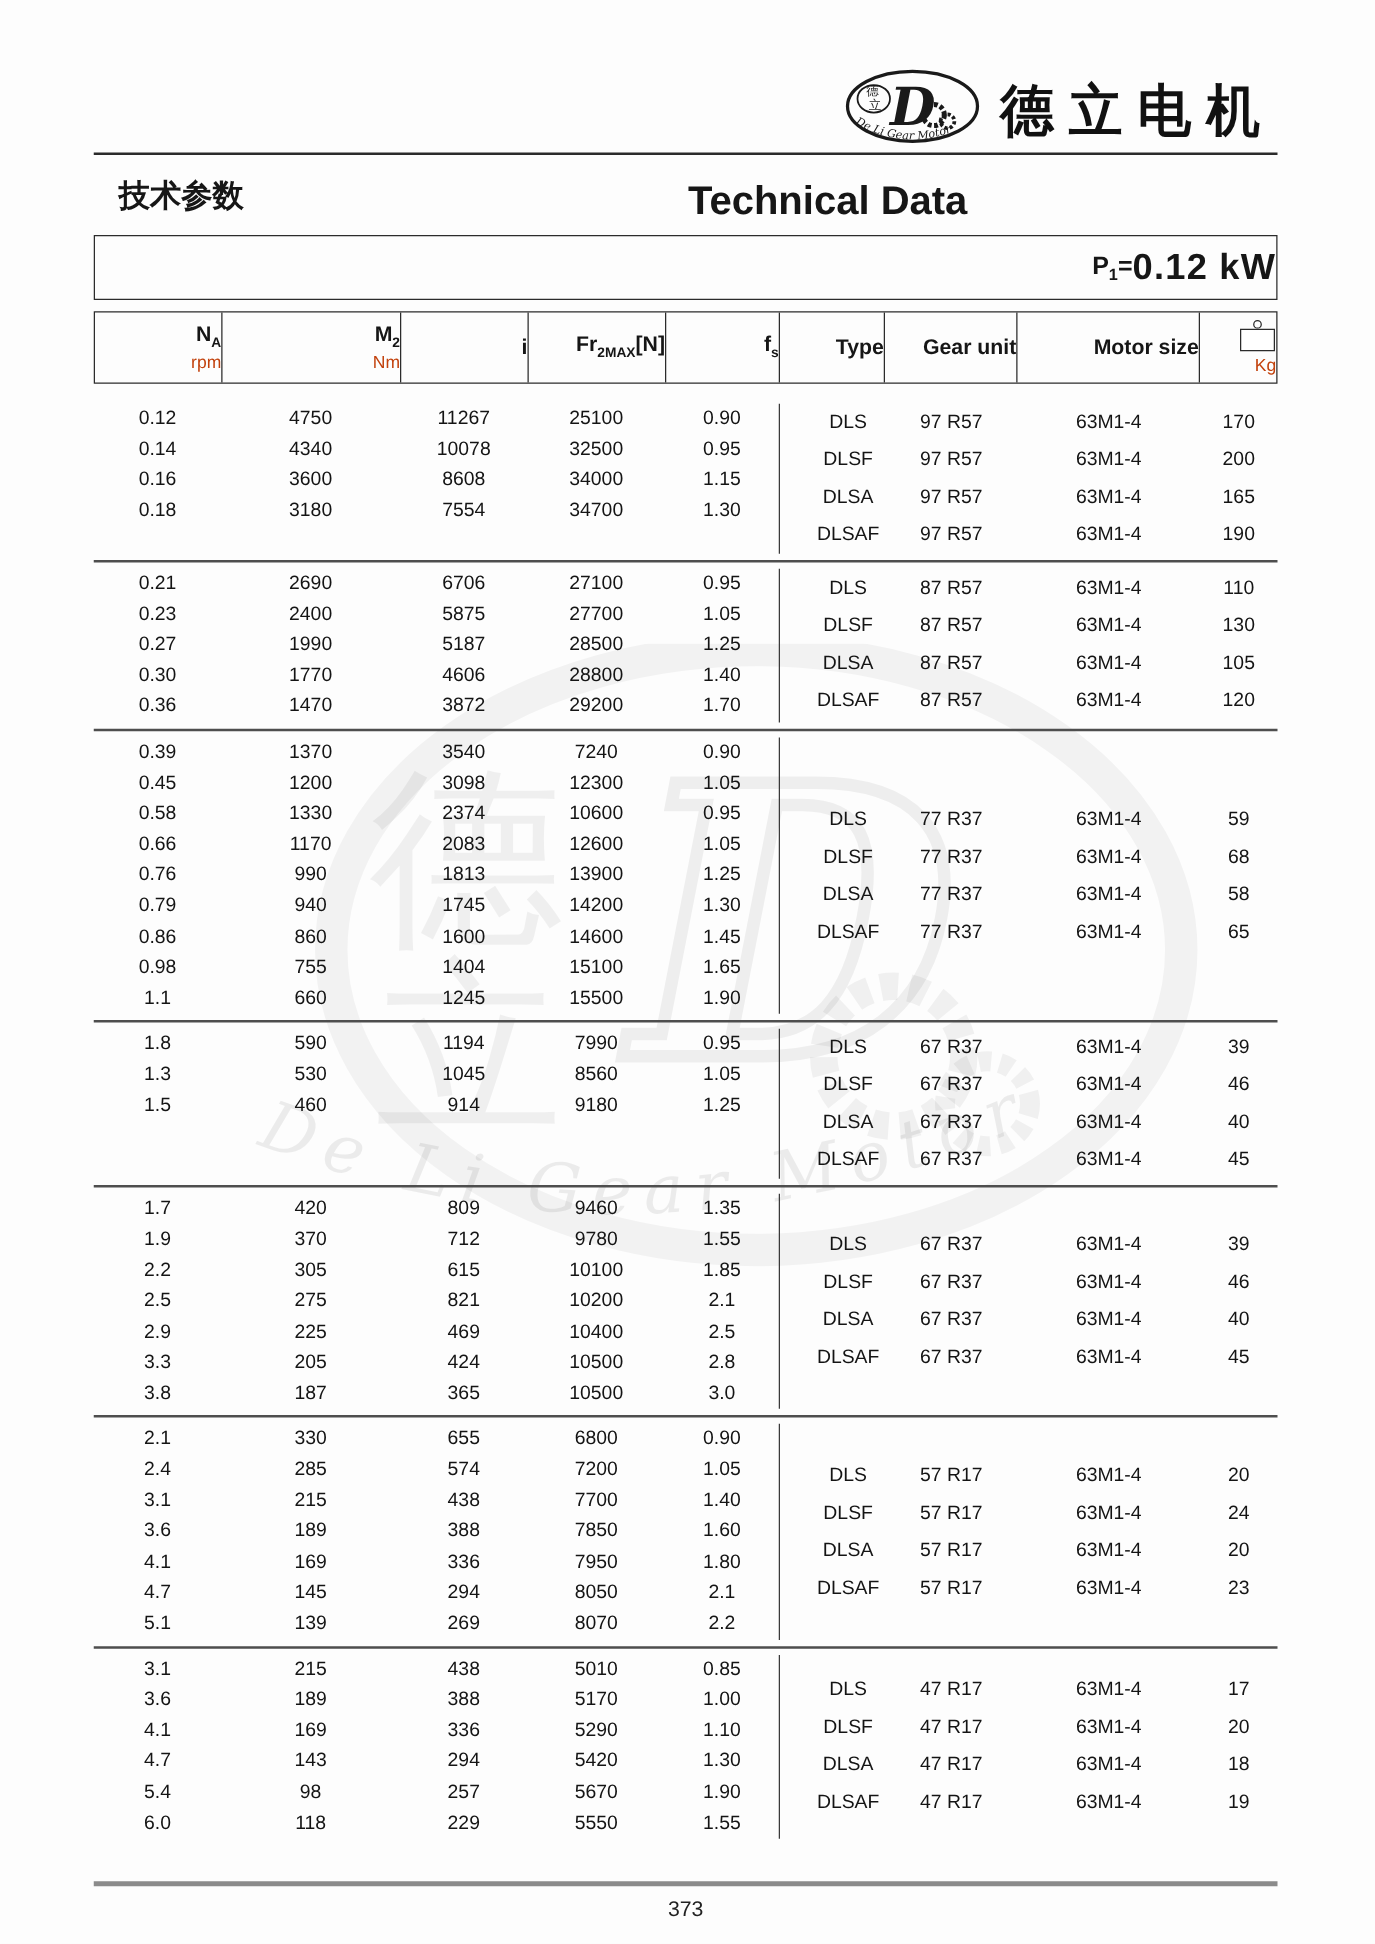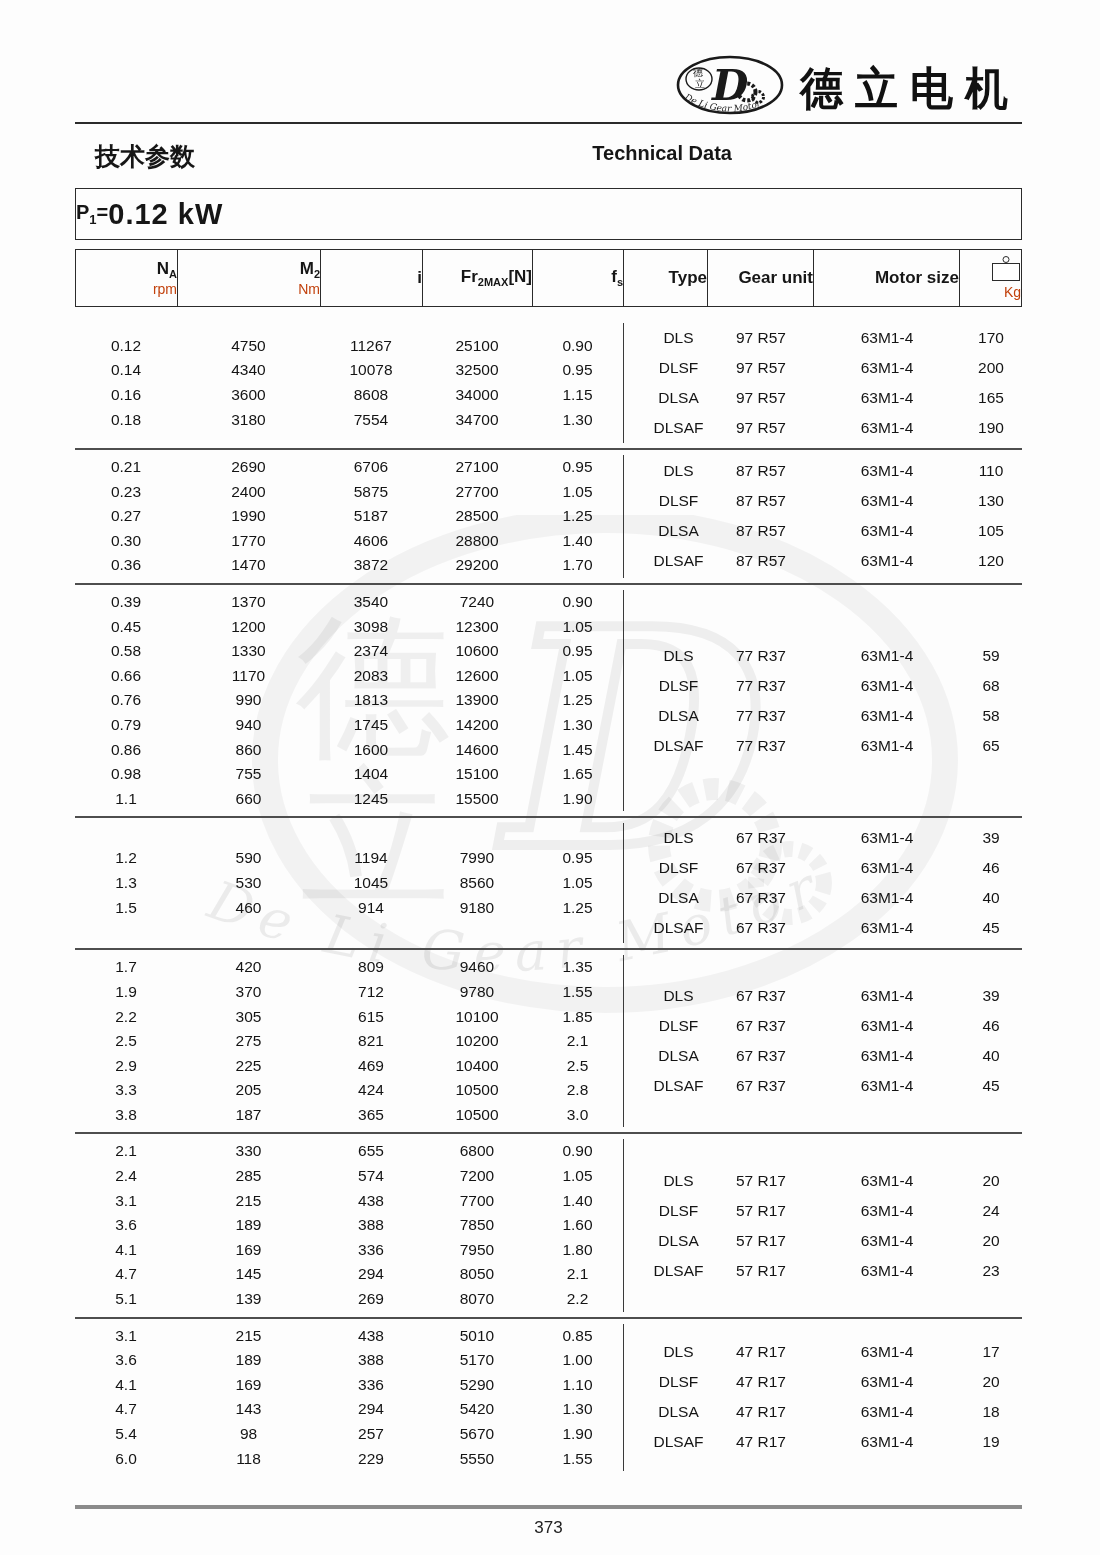--- a/index.html
+++ b/index.html
@@ -12,25 +12,25 @@
   
   .top-header { position:relative; height:124px; border-bottom:2px solid #2b2b2b; }
   .brand { position:absolute; right:2px; top:52px; display:flex; align-items:center; gap:14px; }
   .brand-logo { display:block; }
   .brand-name { font-family:"DejaVu Serif", serif; font-weight:bold; font-size:43px;
                 letter-spacing:12px; color:#111; transform:scaleY(1.05); white-space:nowrap; }
 
   
   .section-titles { position:relative; height:36px; margin-top:16px; }
   .title-cn { position:absolute; left:20px; top:0; font-size:25px; font-weight:bold; }
-  .title-en { position:absolute; left:62%; transform:translateX(-50%); top:2px; font-size:20px; font-weight:bold; }
+  .title-en { position:absolute; left:62%; transform:translateX(-50%); top:2px; font-size:32px; font-weight:bold; }
 
   
   .power-box { margin-top:12px; height:52px; border:1.5px solid #2b2b2b;
-               display:flex; align-items:center; justify-content:flex-start; }
+               display:flex; align-items:center; justify-content:flex-end; }
   .power-p  { font-size:20px; font-weight:bold; }
   .power-p sub { font-size:13px; font-weight:bold; }
   .power-val { font-size:29px; font-weight:bold; letter-spacing:1px; }
 
   
   .thead { margin-top:9px; display:flex; border:1.5px solid #2b2b2b; height:58px; }
   .th { display:flex; flex-direction:column; align-items:flex-end; justify-content:center;
         border-right:1.2px solid #2b2b2b; line-height:1.15; }
   .th:last-child { border-right:none; }
   .th-main { font-size:17px; font-weight:bold; }
@@ -45,21 +45,21 @@
   .kg-icon { position:relative; width:30px; height:26px; margin-bottom:2px; }
   .kg-icon .ring { position:absolute; left:50%; top:0; transform:translateX(-50%);
                    width:7px; height:7px; border:1.4px solid #2b2b2b; border-radius:50%; }
   .kg-icon .block { position:absolute; left:50%; top:7px; transform:translateX(-50%);
                     width:28px; height:18px; border:1.5px solid #2b2b2b; background:#fff; }
 
   
   .tbody { margin-top:11px; position:relative; }
   .group { display:flex; border-bottom:2px solid #4e4e4e; padding:5px 0; }
   .group:last-child { border-bottom:none; padding-bottom:34px; }
-  .g-left { width:548px; display:flex; flex-direction:column; justify-content:center; }
+  .g-left { width:548px; display:flex; flex-direction:column; justify-content:flex-start; }
   .g-right { width:399px; border-left:1.6px solid #3a3a3a;
              display:flex; flex-direction:column; justify-content:center; }
   .row, .trow { display:flex; }
   .row  { line-height:24.6px; }
   .trow { line-height:30px; }
   .cell { font-size:15.5px; text-align:center; color:#141414; }
   .tcell { font-size:15.5px; text-align:center; color:#141414; }
   .tcell.type { text-align:center; padding-left:25px; }
 
   
@@ -375,21 +375,21 @@
             <div class="tcell w5 type">DLSAF</div>
             <div class="tcell w6">77 R37</div>
             <div class="tcell w7">63M1-4</div>
             <div class="tcell w8">65</div>
           </div>
         </div>
       </div>
       <div class="group">
         <div class="g-left">
           <div class="row">
-            <div class="cell w0">1.2</div>
+            <div class="cell w0">1.8</div>
             <div class="cell w1">590</div>
             <div class="cell w2">1194</div>
             <div class="cell w3">7990</div>
             <div class="cell w4">0.95</div>
           </div>
           <div class="row">
             <div class="cell w0">1.3</div>
             <div class="cell w1">530</div>
             <div class="cell w2">1045</div>
             <div class="cell w3">8560</div>

